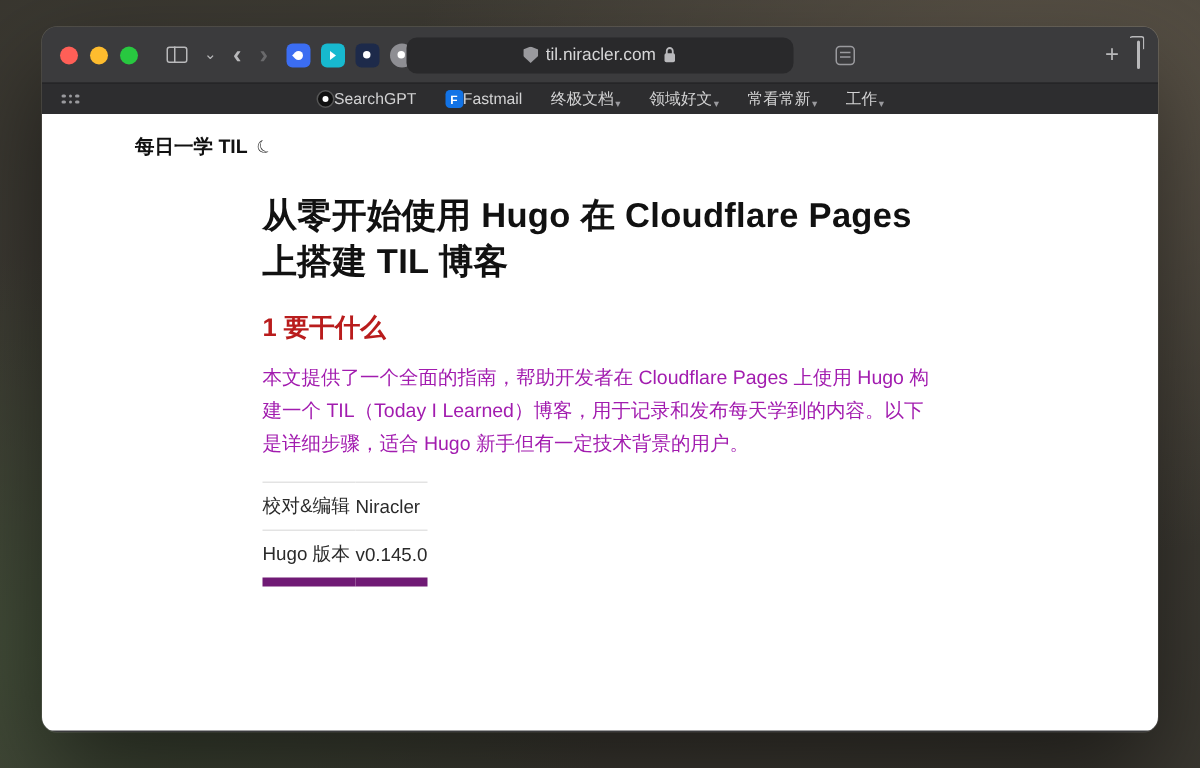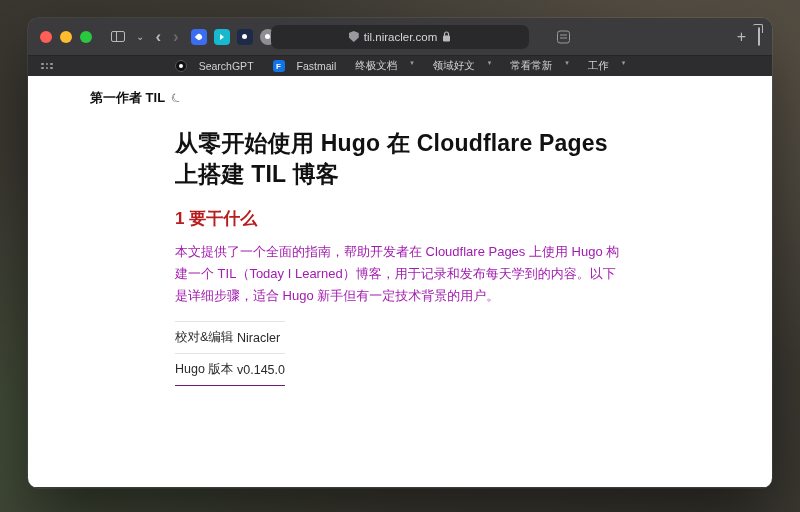--- a/index.html
+++ b/index.html
@@ -66,41 +66,41 @@
   .tabs-glyph::before { content:""; position:absolute; right:-4px; top:-4px; width:9px; height:8px; border:1.4px solid #b9b9bb; border-radius:2px 2px 0 0; border-bottom:none; border-left:none; }
 
   
   .favbar {
     height:21px; background:#2d2d2f; border-top:1px solid #252527;
     display:flex; align-items:center; justify-content:center; gap:19px;
     font-size:10.5px; color:#d2d2d3; position:relative;
   }
   .fav-grid { position:absolute; left:13px; display:grid; grid-template-columns:repeat(3,3px); grid-gap:1.5px; }
   .fav-grid i { width:2.5px; height:2.5px; background:#9a9a9e; border-radius:50%; }
-  .fav-item { display:flex; align-items:flex-start; gap:12px; cursor:default; }
+  .fav-item { display:flex; align-items:flex-end; gap:0; cursor:default; }
   .fav-ic { width:12px; height:12px; border-radius:3px; display:inline-flex; align-items:center; justify-content:center; }
   .fav-ic.sgpt { background:#111; border:1px solid #555; border-radius:50%; }
   .fav-ic.sgpt::before { content:""; width:4px; height:4px; background:#fff; border-radius:50%; }
   .fav-ic.fm { background:#1273e6; color:#fff; font-size:8px; font-weight:bold; }
   .fav-caret { font-size:7px; color:#9a9a9e; margin-left:1px; }
 
   
   .content { height:411px; background:#ffffff; position:relative; color:#1d1d1f; }
   .site-header { position:absolute; left:62px; top:13px; display:flex; align-items:center; gap:6px; }
   .site-title { font-size:13px; font-weight:bold; color:#111; }
   .moon { font-size:12px; color:#333; transform:rotate(-25deg); display:inline-block; }
 
   .article { width:450px; margin:0 auto; padding-top:52px; }
   .article h1 { font-size:23px; line-height:31px; font-weight:bold; color:#111; letter-spacing:.2px; }
   .date { margin-top:9px; font-size:10.5px; color:#9b9b9b; }
   .article h2 { margin-top:17px; font-size:17px; font-weight:bold; color:#b91c1c; }
   .article p { margin-top:11px; font-size:13px; line-height:22px; color:#a21caf; }
   table.meta { margin-top:14px; border-collapse:collapse; font-size:12.5px; color:#2a2a2a; }
   table.meta td { padding:7px 0; border-top:1px solid #e3e3e3; }
-  table.meta tr:last-child td { border-bottom:1px solid #701a75; }
+  table.meta tr:last-child td { border-bottom:6px solid #701a75; }
   table.meta td.k { width:62px; padding-right:0; }
   table.meta td.v { padding-left:0; }
 </style>
 </head>
 <body>
 
 <div class="window">
 
   <div class="titlebar">
     <div class="lights">
@@ -187,21 +187,21 @@
     </span>
     <span class="fav-item">
       <span>工作</span>
       <span class="fav-caret">▾</span>
     </span>
   </div>
 
   <div class="content">
 
     <div class="site-header">
-      <span class="site-title">第一作者 TIL</span>
+      <span class="site-title">每日一学 TIL</span>
       <span class="moon">☾</span>
     </div>
 
     <div class="article">
       <h1>从零开始使用 Hugo 在 Cloudflare Pages 上搭建 TIL 博客</h1>
 
       <h2>1 要干什么</h2>
       <p>本文提供了一个全面的指南，帮助开发者在 Cloudflare Pages 上使用 Hugo 构建一个 TIL（Today I Learned）博客，用于记录和发布每天学到的内容。以下是详细步骤，适合 Hugo 新手但有一定技术背景的用户。</p>
 
       <table class="meta">

